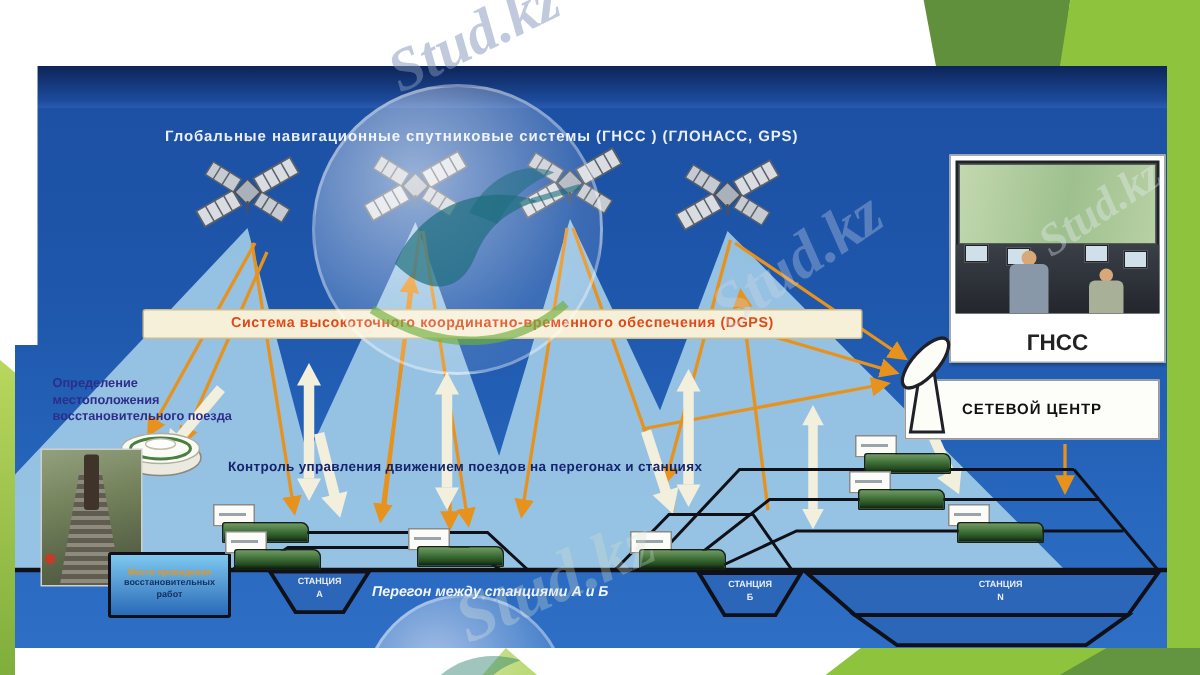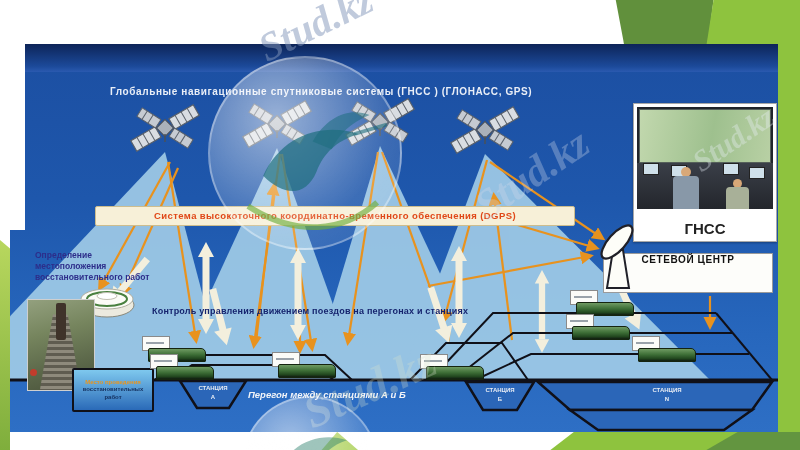--- a/index.html
+++ b/index.html
@@ -58,21 +58,21 @@
         box-shadow:0 1px 2px rgba(0,0,0,.3);}
   .dcup .ph{position:absolute;left:3px;top:3px;right:3px;height:102px;background:#20242a;overflow:hidden;}
   .dcup .screen{position:absolute;left:2px;top:2px;right:2px;height:52px;
         background:linear-gradient(100deg,#c2d8ae 0%,#9ec08e 55%,#b8d0a4 100%);border:1px solid #55605a;}
   .dcup .consoles{position:absolute;left:0;right:0;bottom:0;height:46px;background:linear-gradient(#3a3f48,#23262c);}
   .dcup .mon{position:absolute;width:14px;height:10px;background:#cfe0ea;border:1px solid #222;}
   .dcup .head{position:absolute;width:10px;height:10px;border-radius:50%;background:#d8a878;}
   .dcup .torso{position:absolute;border-radius:4px 4px 0 0;}
   .dcup .lbl{position:absolute;left:0;right:0;bottom:4px;text-align:center;font-size:15px;font-weight:bold;color:#222;}
   .netbox{left:593px;top:209px;width:168px;height:38px;background:#fdfdfa;border:1px solid #9a9a9a;z-index:6;
-        display:flex;align-items:flex-start;justify-content:center;font-size:10px;font-weight:800;color:#111;letter-spacing:.6px;}
+        display:flex;align-items:center;justify-content:center;font-size:10px;font-weight:800;color:#111;letter-spacing:.6px;}
   .dishsvg{position:absolute;left:580px;top:172px;z-index:9;}
   
   .wm{position:absolute;z-index:40;pointer-events:none;font-family:"Liberation Serif", serif;
       font-style:italic;font-weight:bold;white-space:nowrap;}
   .glass{position:absolute;z-index:40;pointer-events:none;border-radius:50%;
       background:radial-gradient(circle at 35% 32%, rgba(255,255,255,.55), rgba(255,255,255,.14) 62%, rgba(255,255,255,.05));
       border:2px solid rgba(255,255,255,.35);}
 </style>
 </head>
 <body>
@@ -197,21 +197,21 @@
         <ellipse cx="0" cy="-4" rx="20" ry="7" fill="none" stroke="#49803f" stroke-width="2"></ellipse>
         <ellipse cx="0" cy="-7" rx="10" ry="3.5" fill="#ffffff" stroke="#c0beb0"></ellipse>
       </g>
     </svg>
 
     <div class="notch"></div>
     <div class="topbar"></div>
 
     <div class="ov gnss">Глобальные навигационные спутниковые системы (ГНСС ) (ГЛОНАСС, GPS)</div>
     <div class="ov dgps">Система высокоточного координатно-временного обеспечения (DGPS)</div>
-    <div class="ov locnote">Определение местоположения восстановительного работ</div>
+    <div class="ov locnote">Определение местоположения восстановительного поезда</div>
     <div class="ov ctrlnote">Контроль управления движением поездов на перегонах и станциях</div>
 
     <div class="ov photo">
       <div class="rail"></div>
       <div class="crane"></div>
       <div class="w1"></div>
       <div class="w2"></div>
     </div>
     <div class="ov repbox">
       <span class="l1">Место проведения</span>

